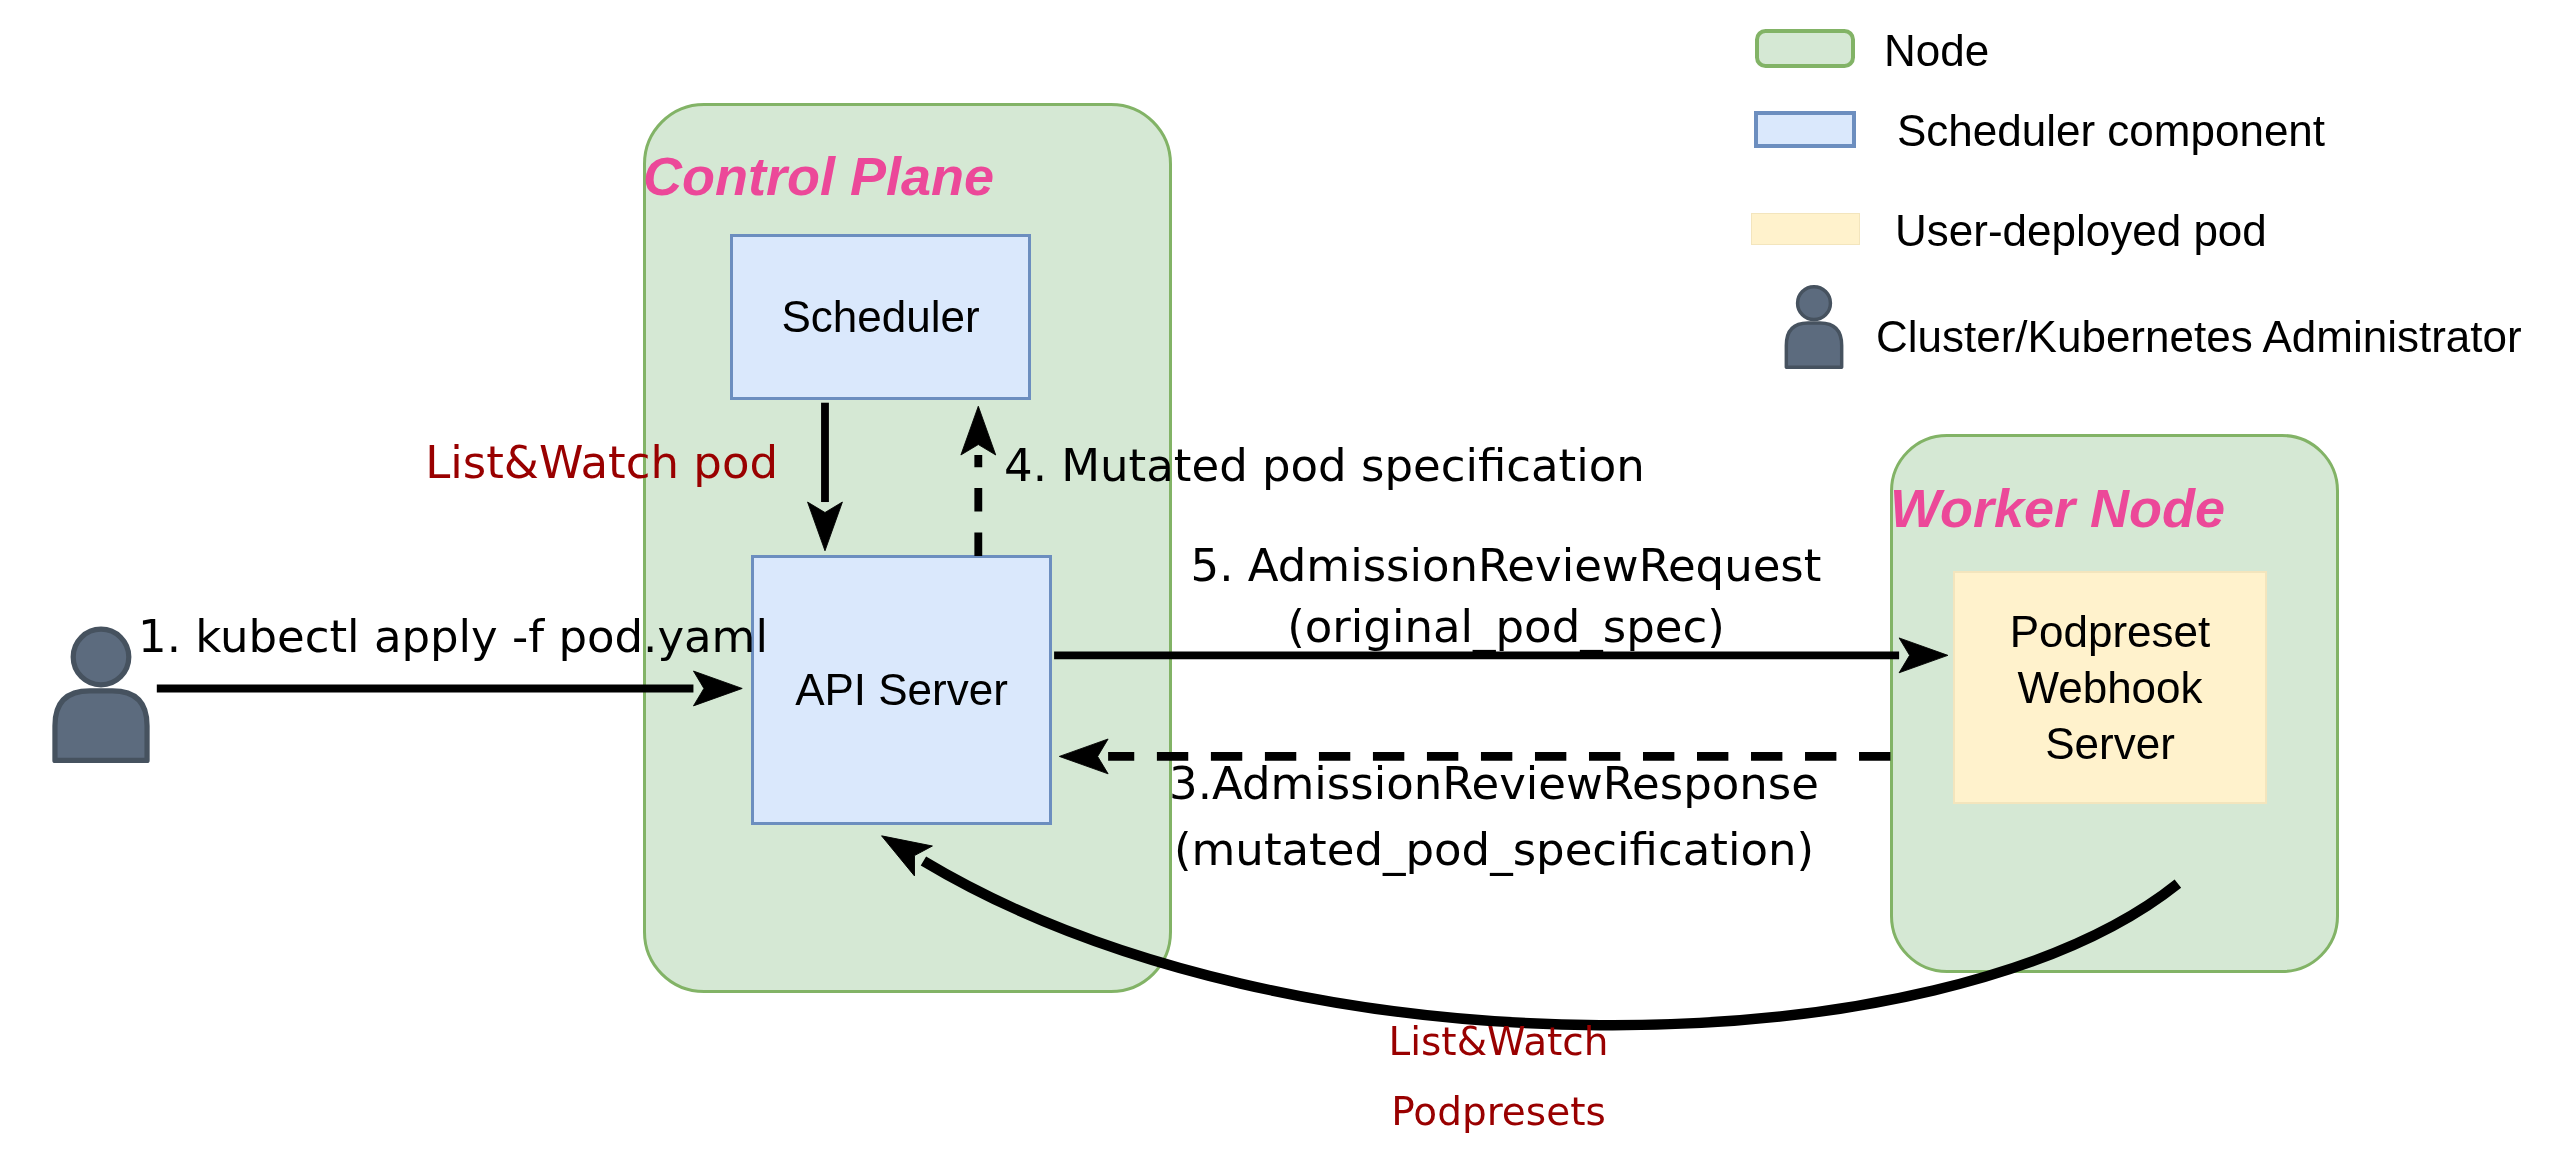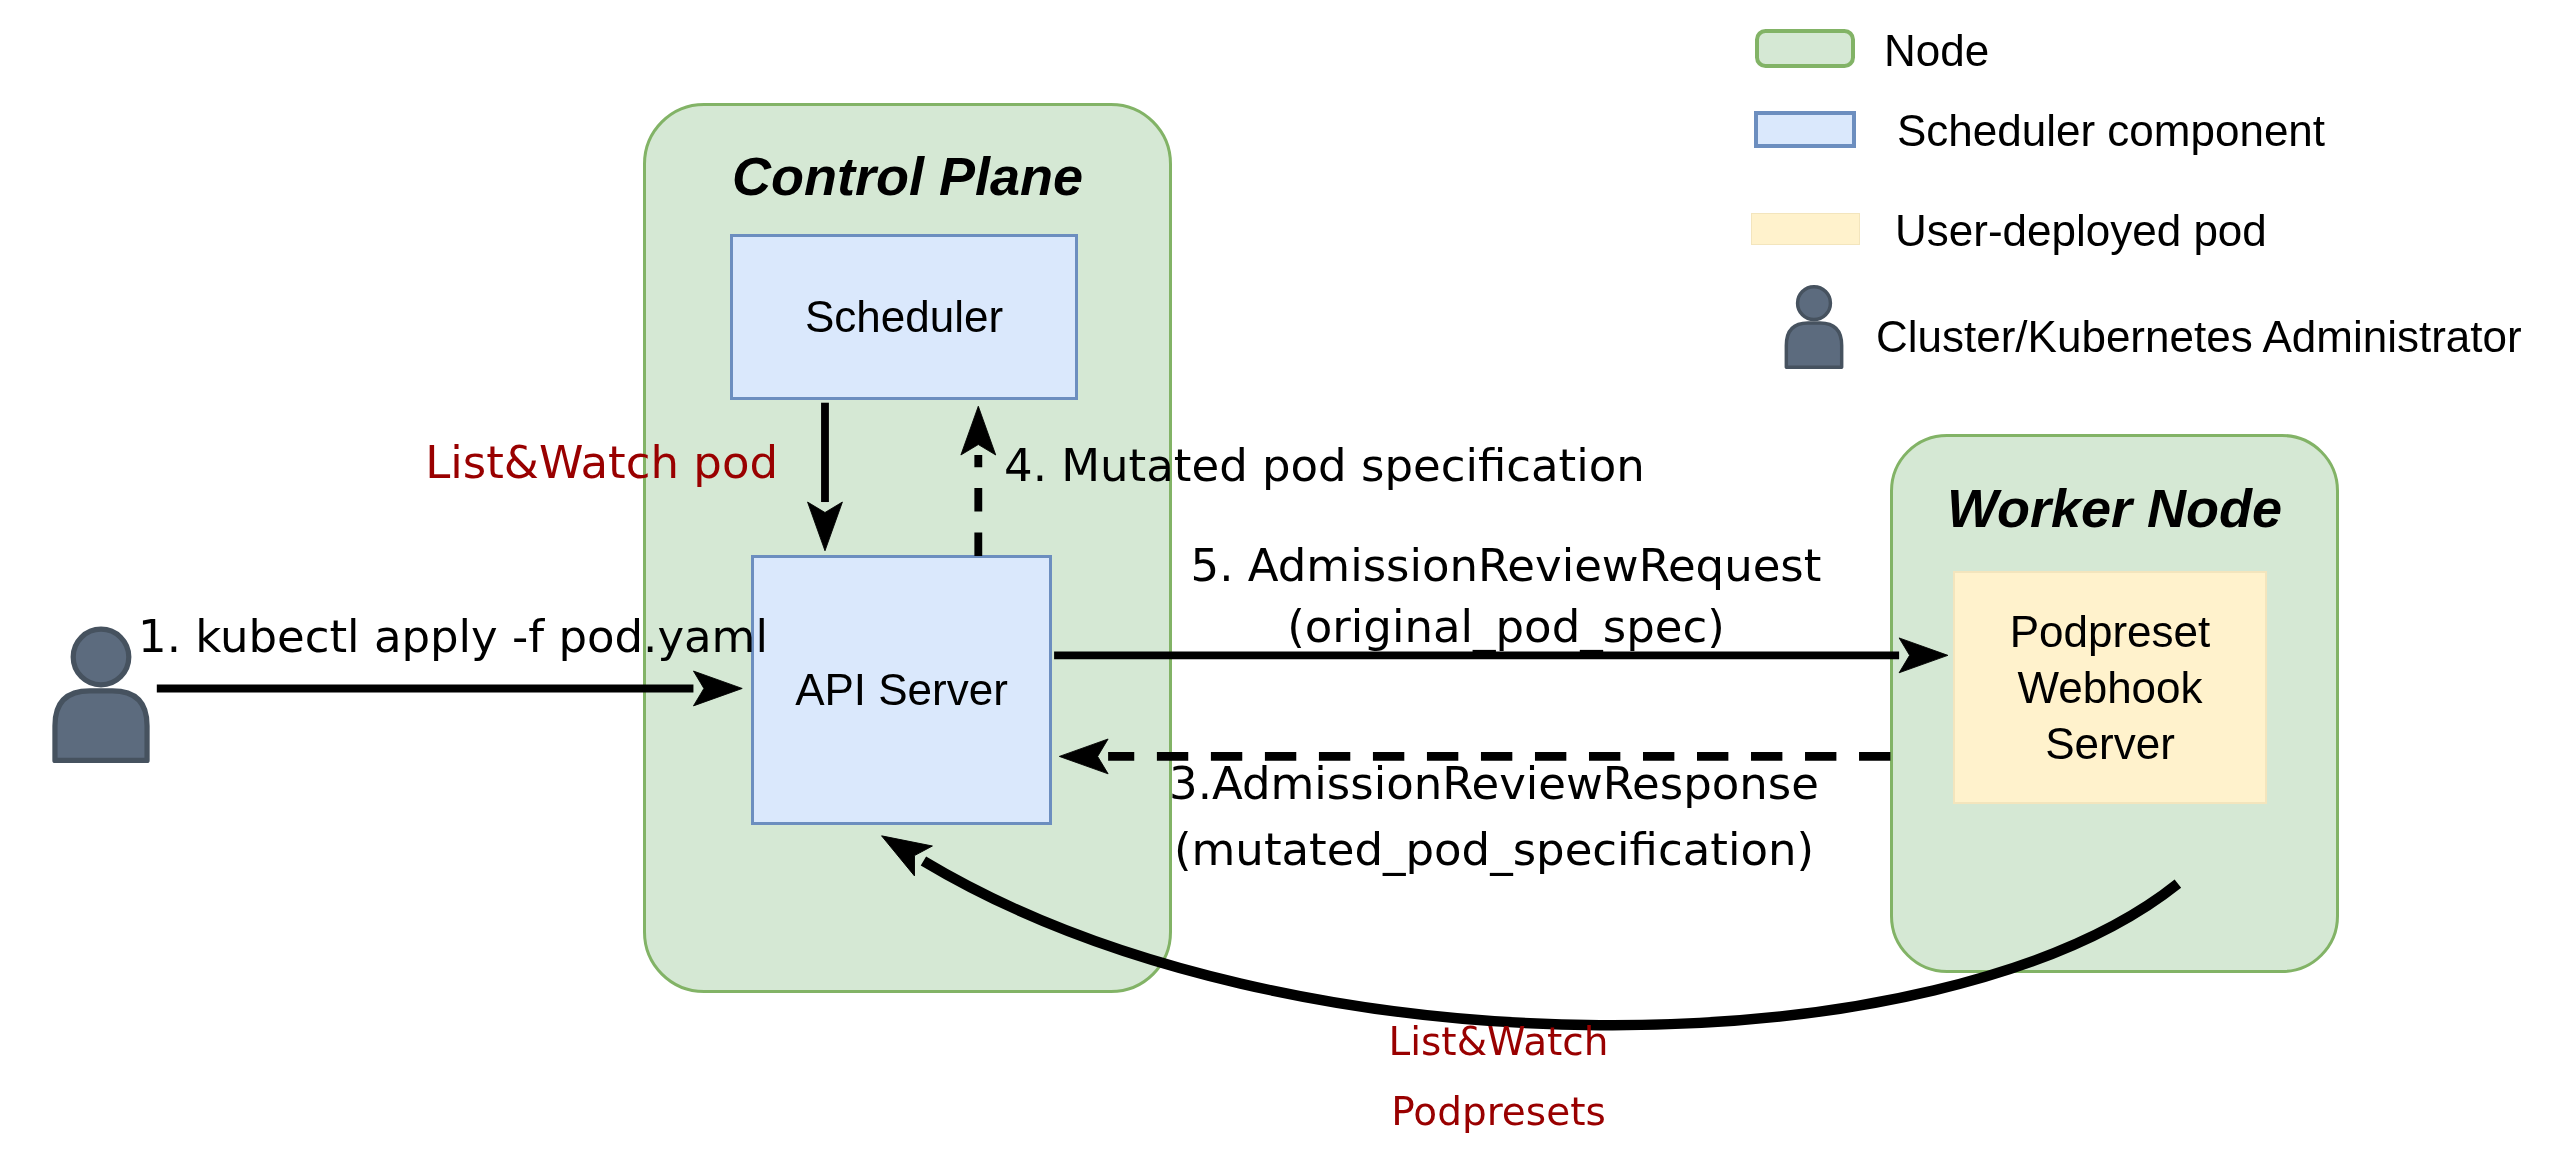--- a/index.html
+++ b/index.html
@@ -14,25 +14,25 @@
   .green-box{
     position:absolute;
     background:var(--node-fill);
     border:3.5px solid var(--node-stroke);
     border-radius:61px;
     box-sizing:border-box;
     z-index:1;
   }
   .box-title{
     position:absolute;
-    text-align:center;
+    text-align:left;
     font-size:54px;
     font-weight:bold;
     font-style:italic;
-    color:#000000;
+    color:#ec4899;
     z-index:2;
     font-family:"Liberation Sans", sans-serif;
   }
   .blue-box{
     position:absolute;
     background:var(--component-fill);
     border:3.5px solid var(--component-stroke);
     box-sizing:border-box;
     display:flex;align-items:center;justify-content:center;
     font-size:44px;color:#000;
@@ -89,21 +89,21 @@
 <body>
 
 <div class="canvas">
 
   <div class="green-box" style="left:643px;top:103px;width:529px;height:890px;"></div>
   <div class="box-title" style="left:643px;top:145px;width:529px;">Control Plane</div>
 
   <div class="green-box" style="left:1890px;top:434px;width:449px;height:539px;border-radius:57px;"></div>
   <div class="box-title" style="left:1890px;top:477px;width:449px;">Worker Node</div>
 
-  <div class="blue-box" style="left:730px;top:234px;width:348px;height:166px;">
+  <div class="blue-box" style="left:730px;top:234px;width:301px;height:166px;">
     <span>Scheduler</span>
   </div>
 
   <div class="blue-box" style="left:751px;top:555px;width:301px;height:270px;">
     <span>API Server</span>
   </div>
 
   <div class="yellow-box" style="left:1953px;top:571px;width:314px;height:233px;">
     <span>Podpreset</span>
     <span>Webhook</span>

